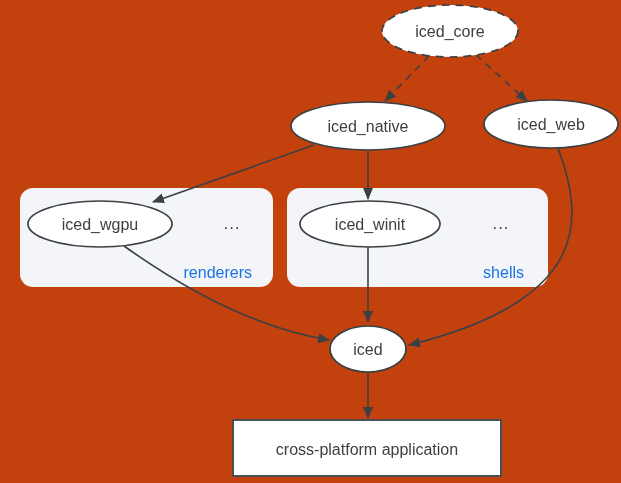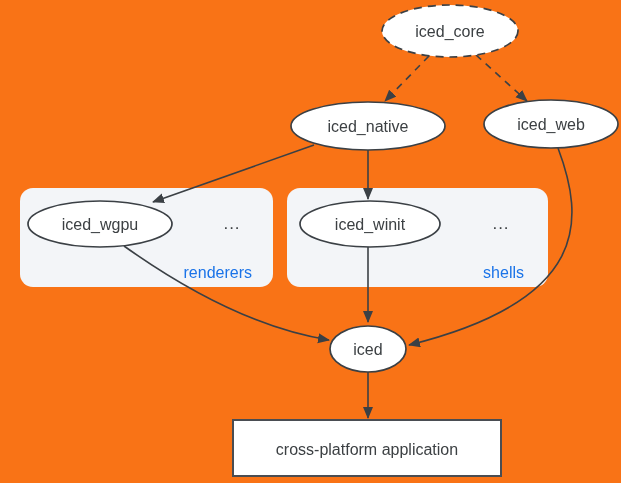--- a/index.html
+++ b/index.html
@@ -4,21 +4,21 @@
 <style>
   html, body {
     margin: 0;
     padding: 0;
     background: #ffffff;
   }
   .canvas {
     position: relative;
     width: 621px;
     height: 483px;
-    background: #f97316;
+    background: #c2410c;
     font-family: "Liberation Sans", sans-serif;
   }
   svg { display: block; }
 
   .node-ellipse {
     fill: #ffffff;
     stroke: #3b4045;
     stroke-width: 1.7;
   }
   .node-ellipse.dashed {

